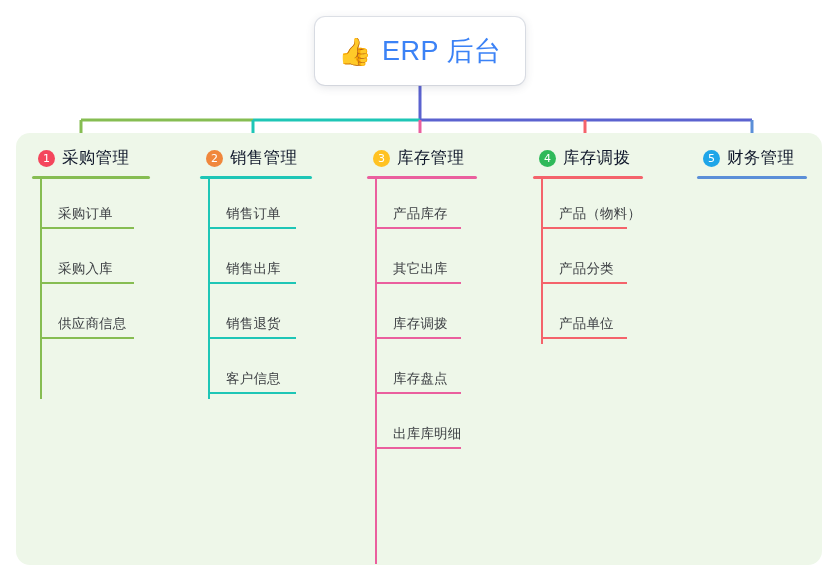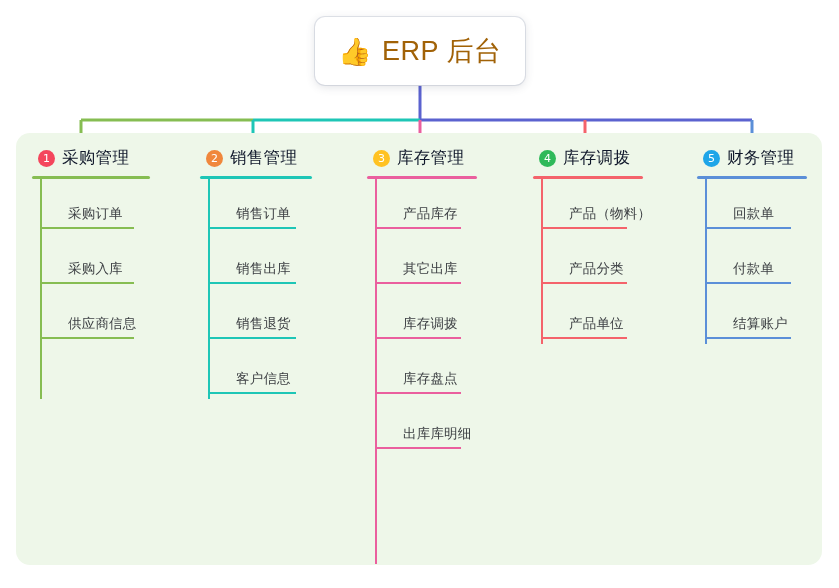--- a/index.html
+++ b/index.html
@@ -20,21 +20,21 @@
     background:#ffffff;
     border-radius:10px;
     box-shadow:0 2px 10px rgba(60,70,90,.16), 0 0 0 1px rgba(225,228,235,.9);
     display:flex;align-items:center;justify-content:center;
     box-sizing:border-box;
   }
   .title-inner{display:flex;align-items:center;gap:10px;}
   .title-emoji{font-size:27px;line-height:1;
     font-family:"DejaVu Sans",sans-serif;}
   .title-text{
-    font-size:27px;color:#a16207;letter-spacing:.5px;white-space:nowrap;
+    font-size:27px;color:#3b82f6;letter-spacing:.5px;white-space:nowrap;
   }
 
   
   .wires{position:absolute;left:0;top:0;width:839px;height:588px;pointer-events:none;}
 
   
   .panel{
     position:absolute;
     left:16px;top:133px;
     width:806px;height:432px;
@@ -66,21 +66,21 @@
   .ladder{position:relative;margin-top:0;}
   .spine{
     position:absolute;left:8px;top:0;width:2px;
   }
   .leaf{
     position:relative;
     height:55px;
     box-sizing:border-box;
   }
   .leaf-text{
-    position:absolute;left:36px;bottom:11px;
+    position:absolute;left:26px;bottom:11px;
     font-size:13.5px;color:#3b3e42;white-space:nowrap;letter-spacing:.2px;
   }
   .leaf-rule{
     position:absolute;left:8px;bottom:5px;height:2px;
   }
 </style>
 </head>
 <body>
 
 <div id="root">
@@ -208,31 +208,16 @@
             <div class="leaf-rule" style="background: rgb(244, 99, 107); width: 86px;"></div>
           </div>
         </div>
       </div>
       <div class="col" style="left: 697px; width: 110px;">
         <div class="col-head">
           <span class="badge" style="background: rgb(30, 165, 232);">5</span>
           <span class="head-label">财务管理</span>
         </div>
         <div class="head-rule" style="background: rgb(91, 143, 216);"></div>
-        <div class="ladder">
-          <div class="spine" style="background: rgb(91, 143, 216); height: 165px;"></div>
-          <div class="leaf">
-            <span class="leaf-text">回款单</span>
-            <div class="leaf-rule" style="background: rgb(91, 143, 216); width: 86px;"></div>
-          </div>
-          <div class="leaf">
-            <span class="leaf-text">付款单</span>
-            <div class="leaf-rule" style="background: rgb(91, 143, 216); width: 86px;"></div>
-          </div>
-          <div class="leaf">
-            <span class="leaf-text">结算账户</span>
-            <div class="leaf-rule" style="background: rgb(91, 143, 216); width: 86px;"></div>
-          </div>
-        </div>
       </div>
     </div>
 
 </div>
 
 </body></html>

